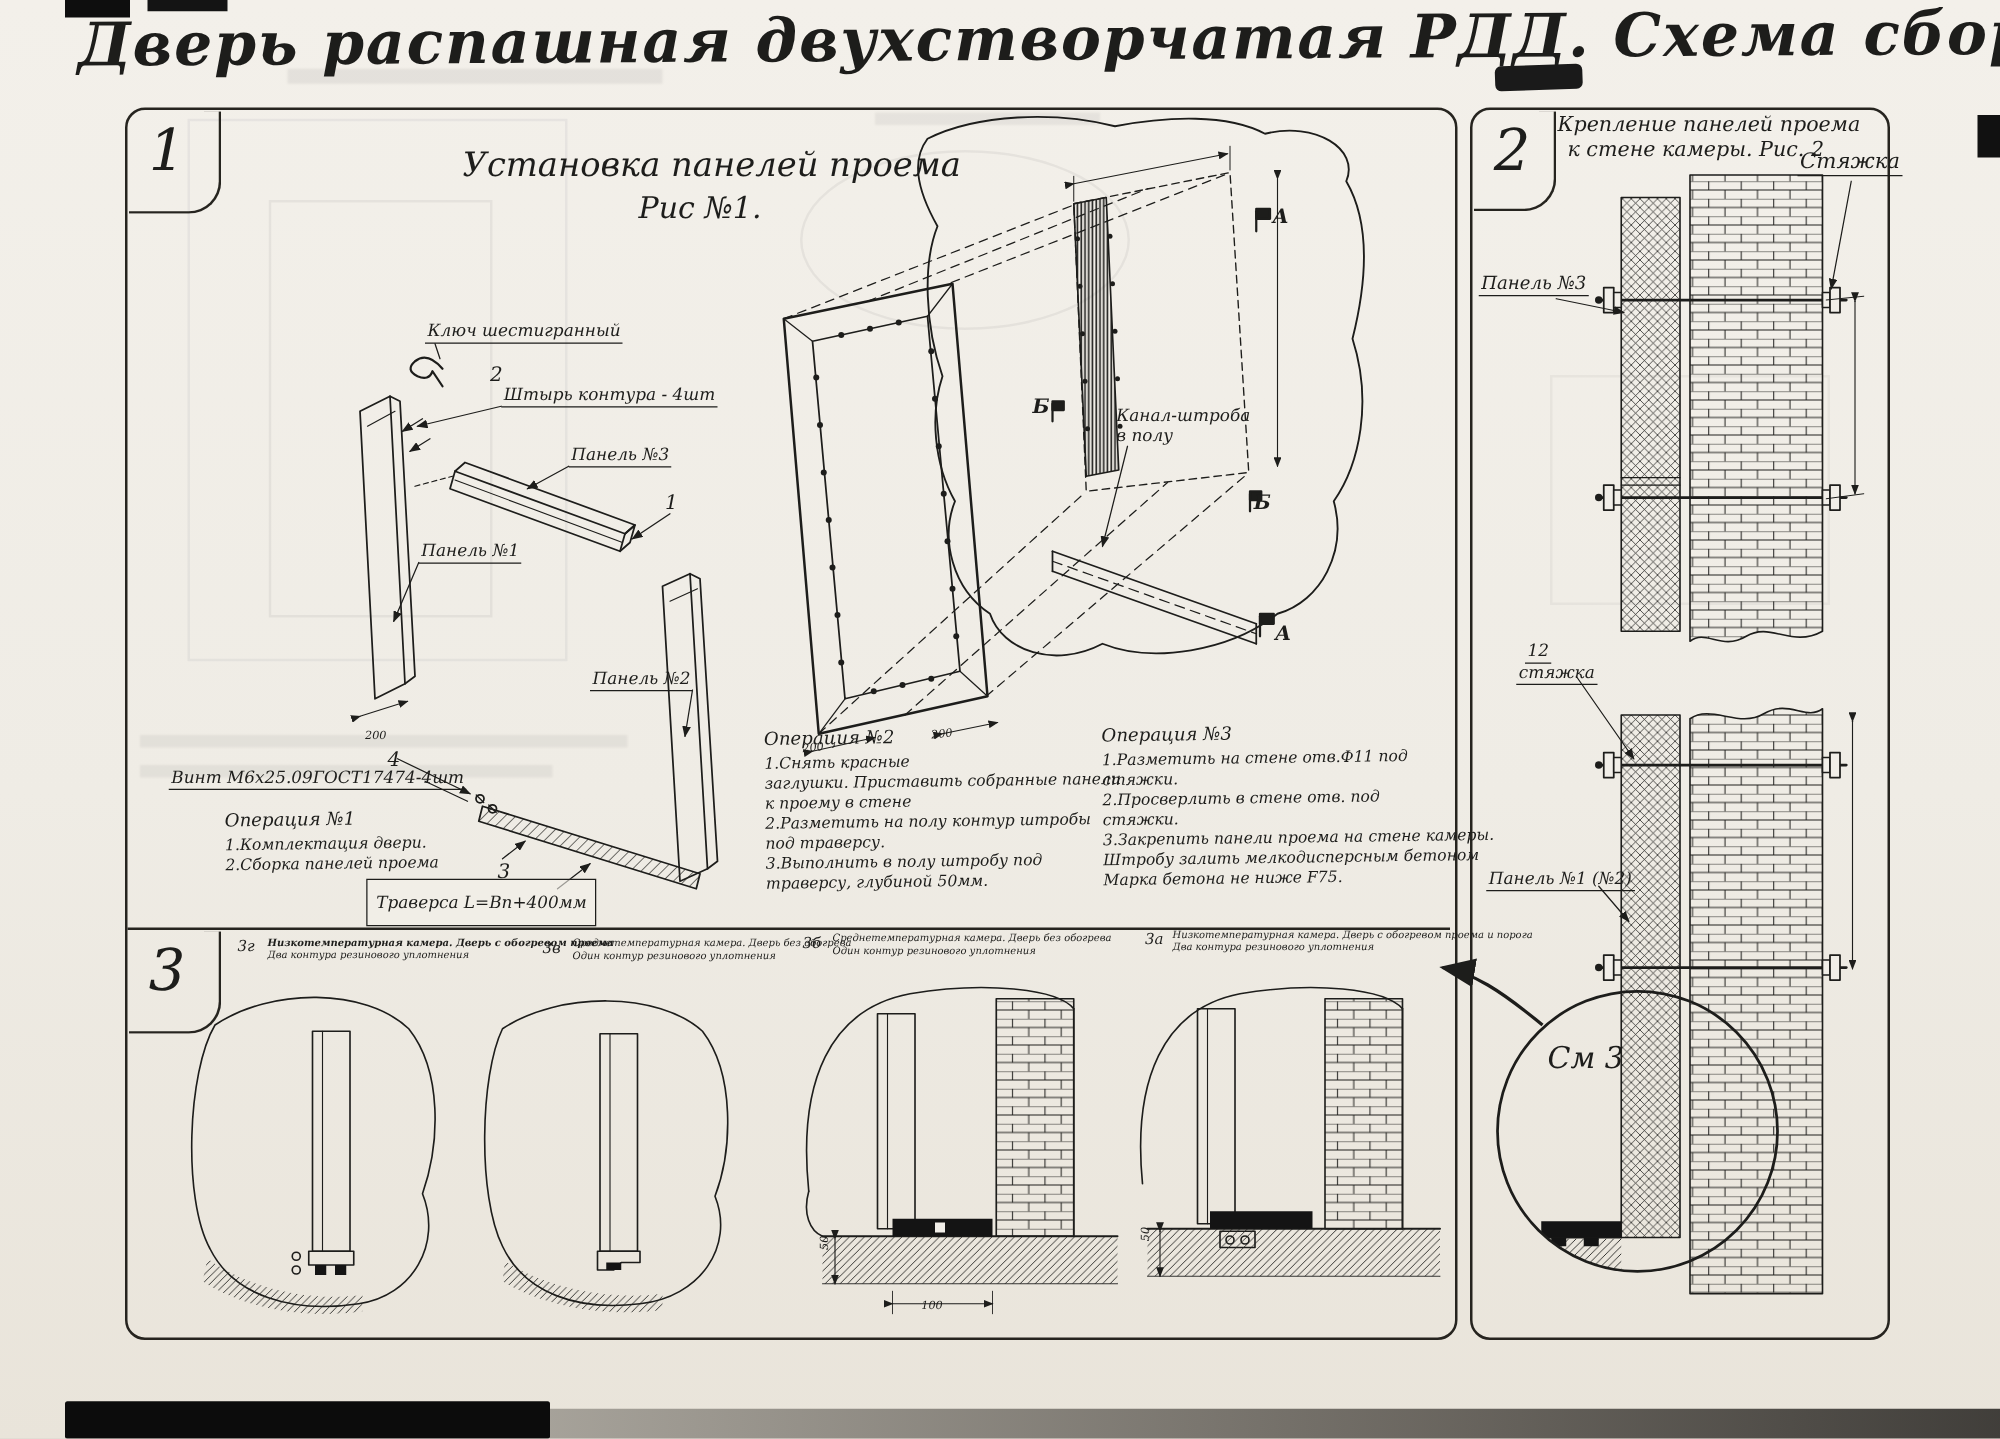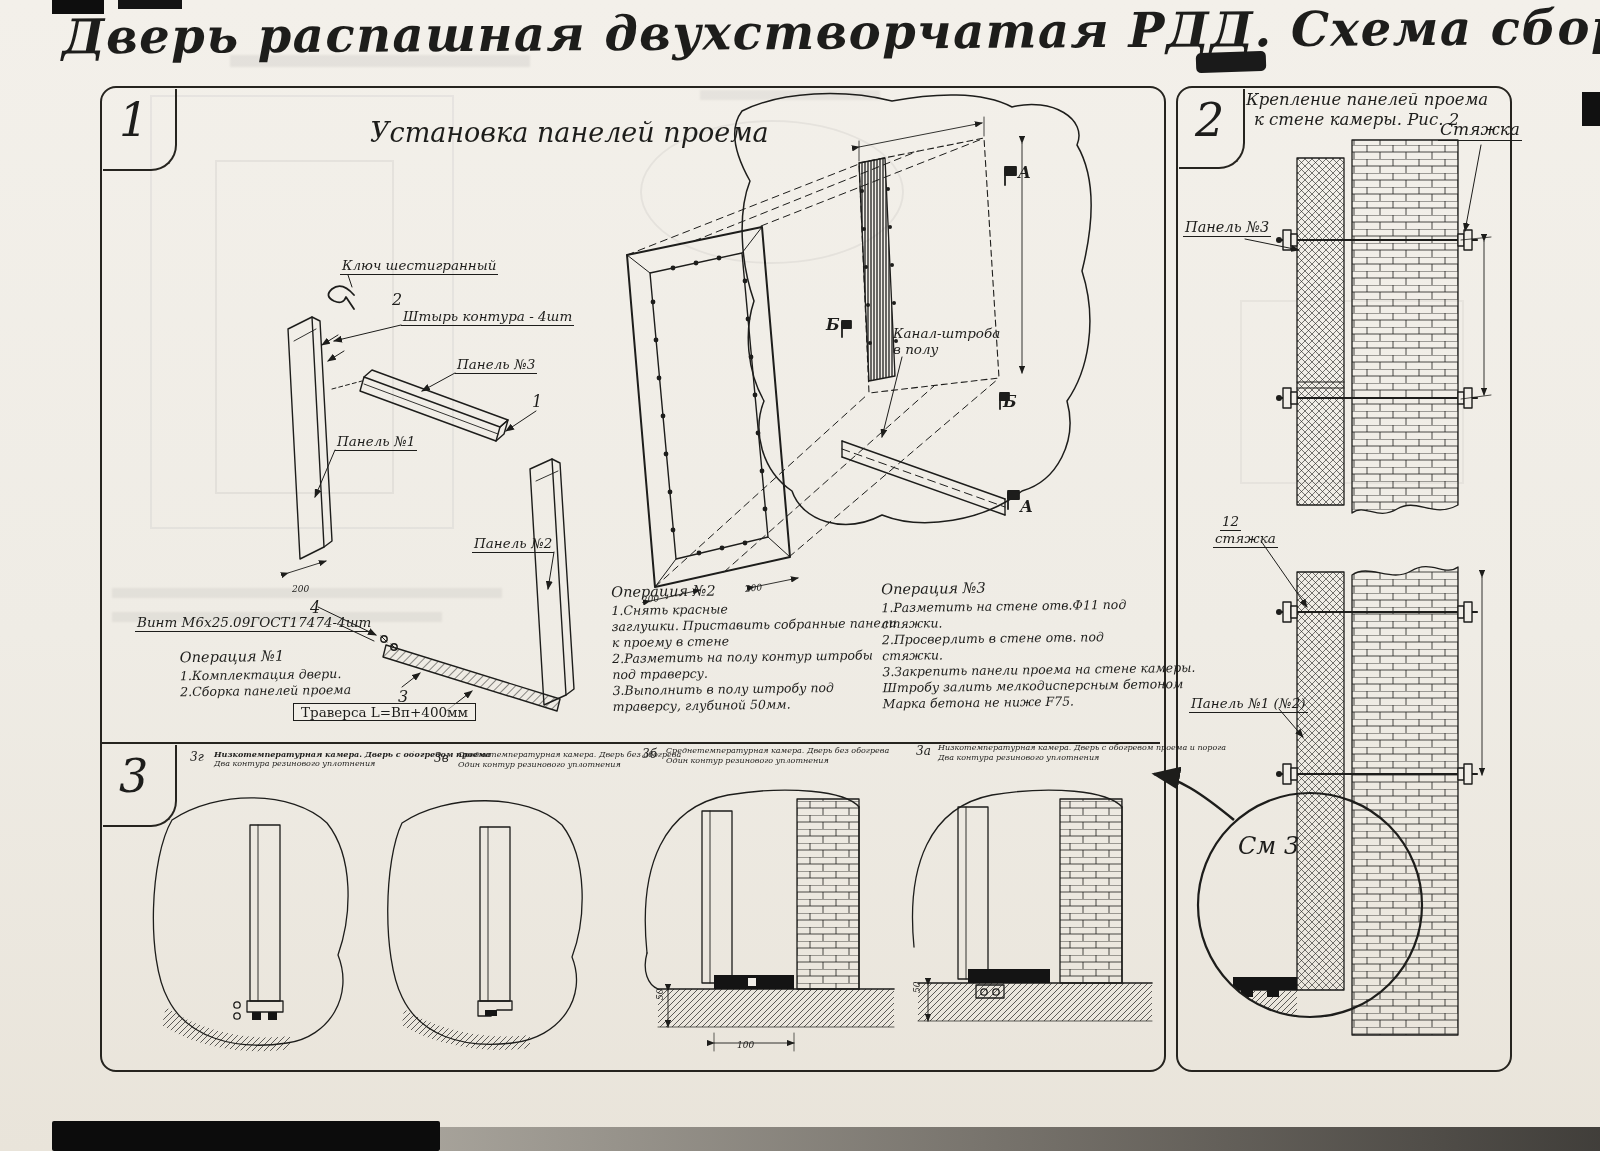--- a/index.html
+++ b/index.html
@@ -15,22 +15,22 @@
   .frame{position:absolute;border:2.8px solid #26241f;border-radius:16px;z-index:2;background:transparent;}
   .hline{position:absolute;border-top:2.8px solid #26241f;z-index:2;}
   .numbox{position:absolute;z-index:3;border-right:2.6px solid #26241f;border-bottom:2.6px solid #26241f;
           border-bottom-right-radius:26px;}
   .numbox .n{font-style:italic;font-size:46px;padding:4px 0 0 16px;display:block;}
   .title{position:absolute;left:62px;top:2px;font-size:48px;font-style:italic;font-weight:600;
          letter-spacing:1.5px;white-space:nowrap;transform:rotate(-0.35deg);z-index:4;}
   .opblock{position:absolute;font-style:italic;z-index:4;transform:rotate(-0.8deg);}
   .opblock .t{font-size:14.5px;margin-bottom:3px;}
   .opblock .l{font-size:12.5px;line-height:16px;}
-  .boxlbl{position:absolute;font-size:13.5px;border:1.4px solid #1d1d1b;
-          padding:0 7px;z-index:4;white-space:nowrap;background:rgba(243,240,234,.6);}
+  .boxlbl{position:absolute;font-style:italic;font-size:13.5px;border:1.4px solid #1d1d1b;
+          padding:10px 7px;z-index:4;white-space:nowrap;background:rgba(243,240,234,.6);}
   .ghost{position:absolute;z-index:0;}
   .art{position:absolute;z-index:6;}
   svg.draw{position:absolute;z-index:1;}
   .rot90{transform:rotate(-90deg);transform-origin:left top;}
 </style>
 </head>
 <body>
 
 <div class="page">
 
@@ -333,20 +333,21 @@
   <svg class="draw" style="left:0;top:0;z-index:5;pointer-events:none;" width="1600" height="1151" viewBox="0 0 1600 1151">
     <defs>
         <marker id="ova" markerWidth="11" markerHeight="9" refX="10" refY="4.5" orient="auto">
           <path d="M0,0 L11,4.5 L0,9 Z" fill="#1d1d1b"></path>
         </marker>
       </defs>
     <path d="M1234,820 C1200,792 1178,778 1154,774" fill="none" stroke="#1d1d1b" stroke-width="2.6" marker-end="url(#ova)"></path>
   </svg>
 
   <div class="lbl fs27" style="left:370px;top:118px;width:380px;text-align:center;">Установка панелей проема</div>
+  <div class="lbl fs24" style="left:370px;top:153px;width:380px;text-align:center;">Рис №1.</div>
 
   <div class="lbl fs13 ul" style="left:340px;top:258px;">Ключ шестигранный</div>
   <div class="lbl fs15" style="left:392px;top:291px;">2</div>
   <div class="lbl fs13 ul" style="left:401px;top:309px;">Штырь контура - 4шт</div>
   <div class="lbl fs13 ul" style="left:455px;top:357px;">Панель №3</div>
   <div class="lbl fs15" style="left:532px;top:393px;">1</div>
   <div class="lbl fs13 ul" style="left:335px;top:434px;">Панель №1</div>
   <div class="lbl fs13 ul" style="left:472px;top:536px;">Панель №2</div>
   <div class="lbl fs15" style="left:310px;top:599px;">4</div>
   <div class="lbl fs13 ul" style="left:135px;top:615px;">Винт М6х25.09ГОСТ17474-4шт</div>

